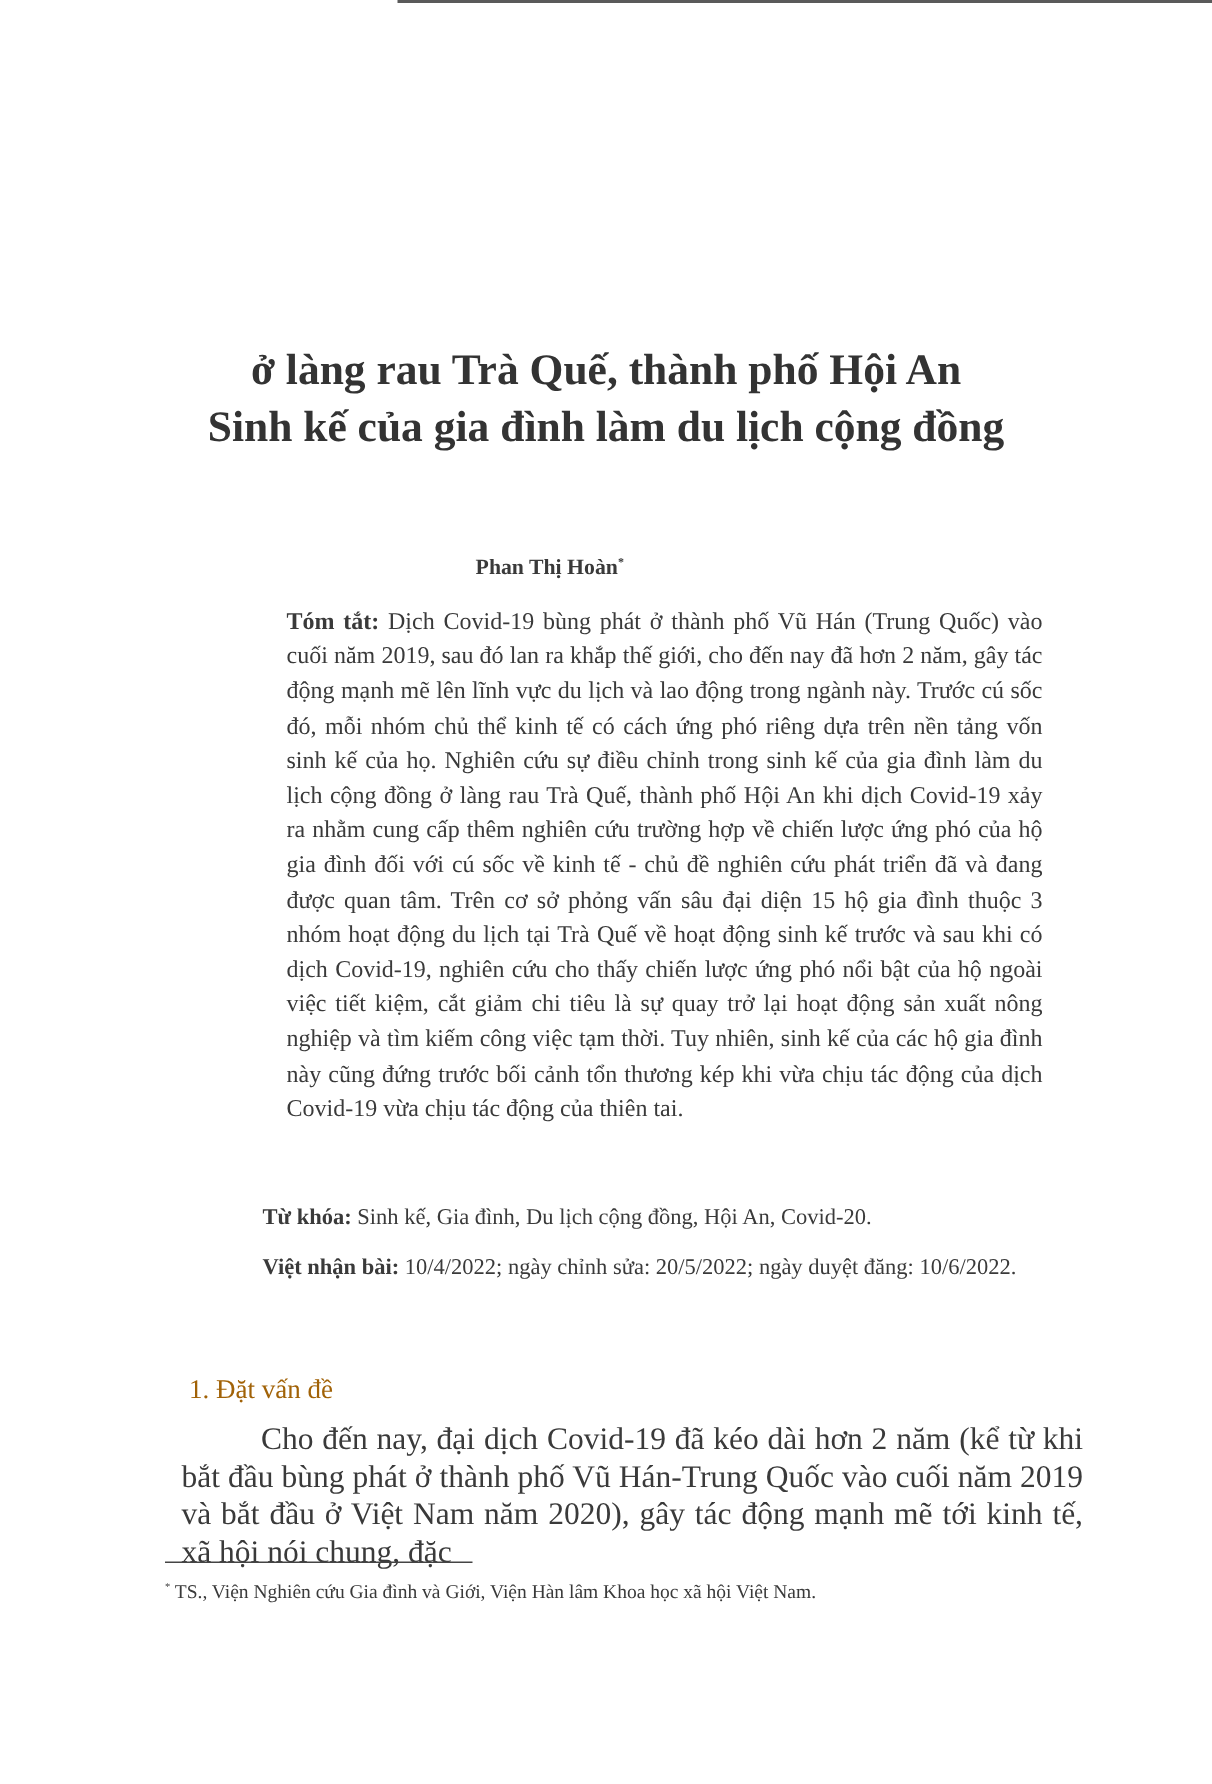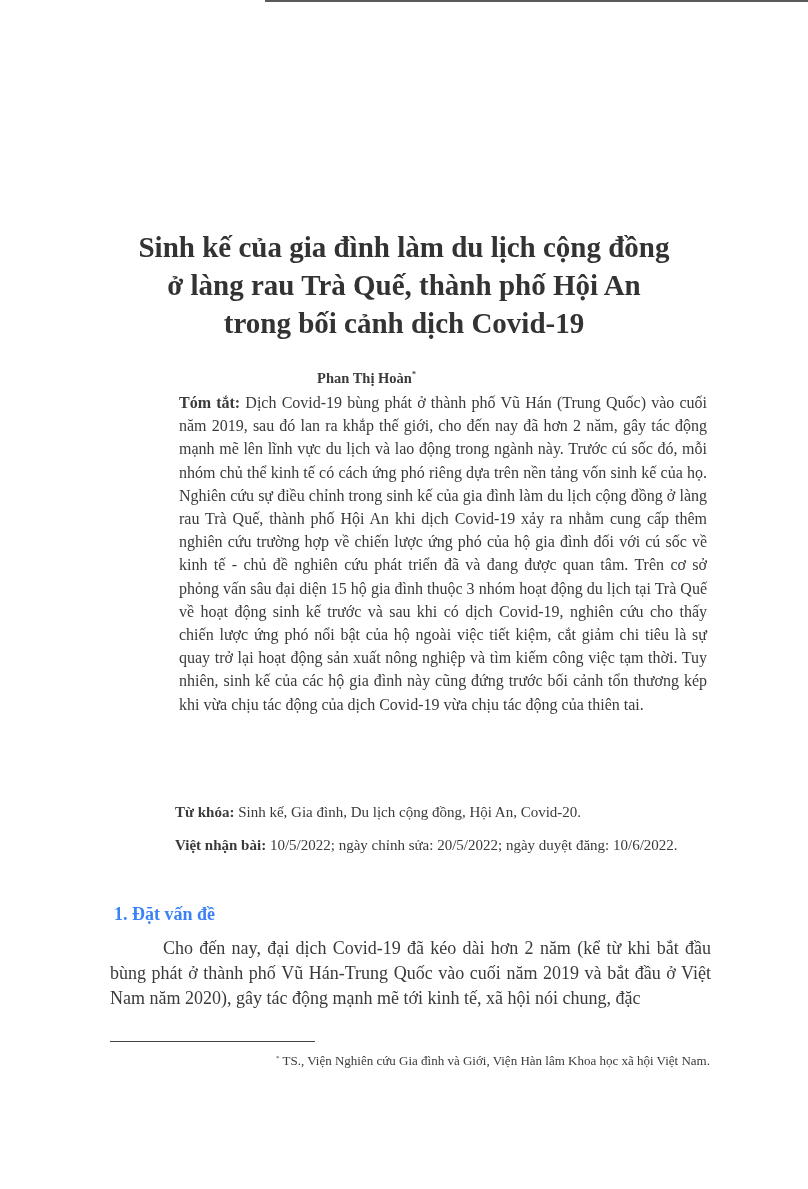--- a/index.html
+++ b/index.html
@@ -50,21 +50,21 @@
     .abstract {
       position: absolute;
       top: 387px;
       left: 175px;
       width: 536px;
       font-size: 16px;
       line-height: 23.2px;
       text-align: justify;
       color: #3a3a3a;
     }
-    .abstract p { margin: 4px; }
+    .abstract p { margin: 16px; }
     .label { font-weight: bold; text-align: right; }
     .keywords {
       position: absolute;
       top: 802px;
       left: 175px;
       width: 536px;
       font-size: 15px;
       line-height: 21px;
       color: #3a3a3a;
       margin: 0;
@@ -78,78 +78,76 @@
       line-height: 21px;
       text-align: justify;
       color: #3a3a3a;
       margin: 0;
     }
     .section-heading {
       position: absolute;
       top: 900px;
       left: 110px;
       font-size: 18px;
-      font-weight: bold;
-      color: #3b82f6;
-      margin: 4px;
+      font-weight: normal;
+      color: #a16207;
+      margin: 16px;
     }
     .body-text {
       position: absolute;
       top: 936px;
       left: 110px;
       width: 601px;
-      font-size: 18px;
+      font-size: 21px;
       line-height: 25px;
       text-align: justify;
       color: #3a3a3a;
-      margin: 0;
+      margin: 11px;
       text-indent: 53px;
     }
     .footnote-rule {
       position: absolute;
       top: 1041px;
       left: 110px;
       width: 205px;
       height: 1px;
       background: #444444;
     }
     .footnote {
       position: absolute;
       top: 1053px;
       left: 110px;
       width: 600px;
       font-size: 13px;
       color: #3a3a3a;
       margin: 0;
-      text-align: right;
     }
     .footnote sup { font-size: 7px; }
   </style>
 </head>
 <body>
 
 <div class="top-rule"></div>
 
 <h1 class="title">
+  <span>ở làng rau Trà Quế, thành phố Hội An</span>
   <span>Sinh kế của gia đình làm du lịch cộng đồng</span>
-  <span>ở làng rau Trà Quế, thành phố Hội An</span>
-  <span>trong bối cảnh dịch Covid-19</span>
 </h1>
 
 <div class="author">
   <span>Phan Thị Hoàn</span><sup>*</sup>
 </div>
 
 <div class="abstract">
   <p><span class="label">Tóm tắt:</span><span> Dịch Covid-19 bùng phát ở thành phố Vũ Hán (Trung Quốc) vào cuối năm 2019, sau đó lan ra khắp thế giới, cho đến nay đã hơn 2 năm, gây tác động mạnh mẽ lên lĩnh vực du lịch và lao động trong ngành này. Trước cú sốc đó, mỗi nhóm chủ thể kinh tế có cách ứng phó riêng dựa trên nền tảng vốn sinh kế của họ. Nghiên cứu sự điều chỉnh trong sinh kế của gia đình làm du lịch cộng đồng ở làng rau Trà Quế, thành phố Hội An khi dịch Covid-19 xảy ra nhằm cung cấp thêm nghiên cứu trường hợp về chiến lược ứng phó của hộ gia đình đối với cú sốc về kinh tế - chủ đề nghiên cứu phát triển đã và đang được quan tâm. Trên cơ sở phỏng vấn sâu đại diện 15 hộ gia đình thuộc 3 nhóm hoạt động du lịch tại Trà Quế về hoạt động sinh kế trước và sau khi có dịch Covid-19, nghiên cứu cho thấy chiến lược ứng phó nổi bật của hộ ngoài việc tiết kiệm, cắt giảm chi tiêu là sự quay trở lại hoạt động sản xuất nông nghiệp và tìm kiếm công việc tạm thời. Tuy nhiên, sinh kế của các hộ gia đình này cũng đứng trước bối cảnh tổn thương kép khi vừa chịu tác động của dịch Covid-19 vừa chịu tác động của thiên tai.</span></p>
 </div>
 
 <p class="keywords"><span class="label">Từ khóa:</span><span> Sinh kế, Gia đình, Du lịch cộng đồng, Hội An, Covid-20.</span></p>
 
-<p class="dates"><span class="label">Việt nhận bài:</span><span> 10/5/2022; ngày chỉnh sửa: 20/5/2022; ngày duyệt đăng: 10/6/2022.</span></p>
+<p class="dates"><span class="label">Việt nhận bài:</span><span> 10/4/2022; ngày chỉnh sửa: 20/5/2022; ngày duyệt đăng: 10/6/2022.</span></p>
 
 <h2 class="section-heading">1. Đặt vấn đề</h2>
 
 <p class="body-text">Cho đến nay, đại dịch Covid-19 đã kéo dài hơn 2 năm (kể từ khi bắt đầu bùng phát ở thành phố Vũ Hán-Trung Quốc vào cuối năm 2019 và bắt đầu ở Việt Nam năm 2020), gây tác động mạnh mẽ tới kinh tế, xã hội nói chung, đặc</p>
 
 <div class="footnote-rule"></div>
 
 <p class="footnote"><sup>*</sup><span> TS., Viện Nghiên cứu Gia đình và Giới, Viện Hàn lâm Khoa học xã hội Việt Nam.</span></p>
 
 </body></html>

